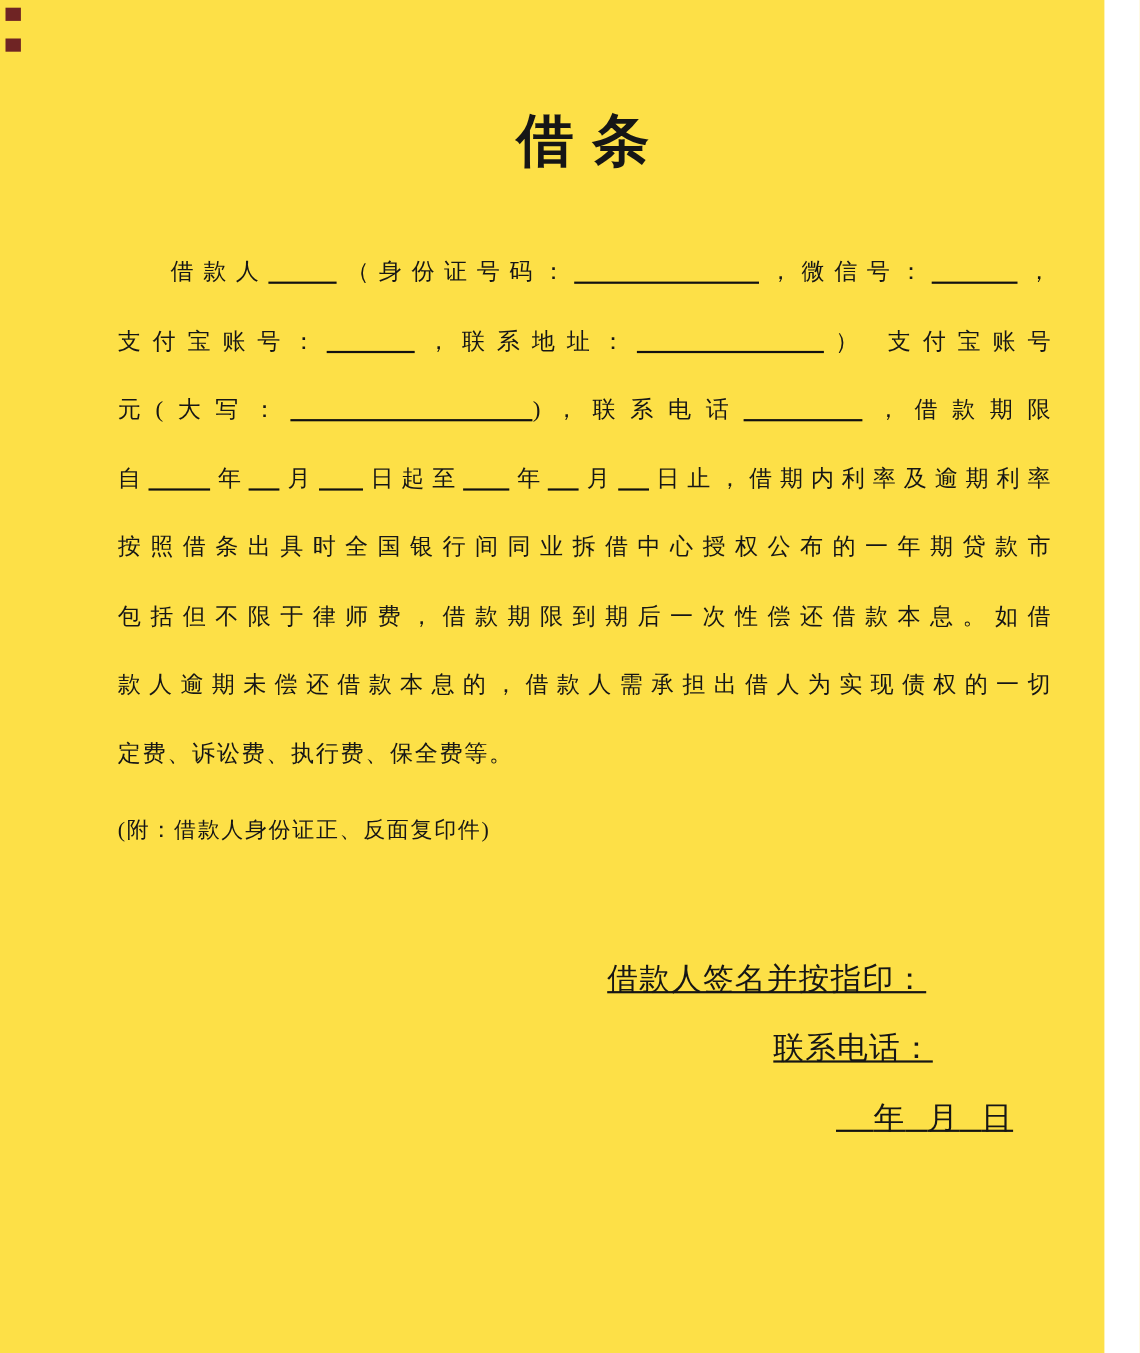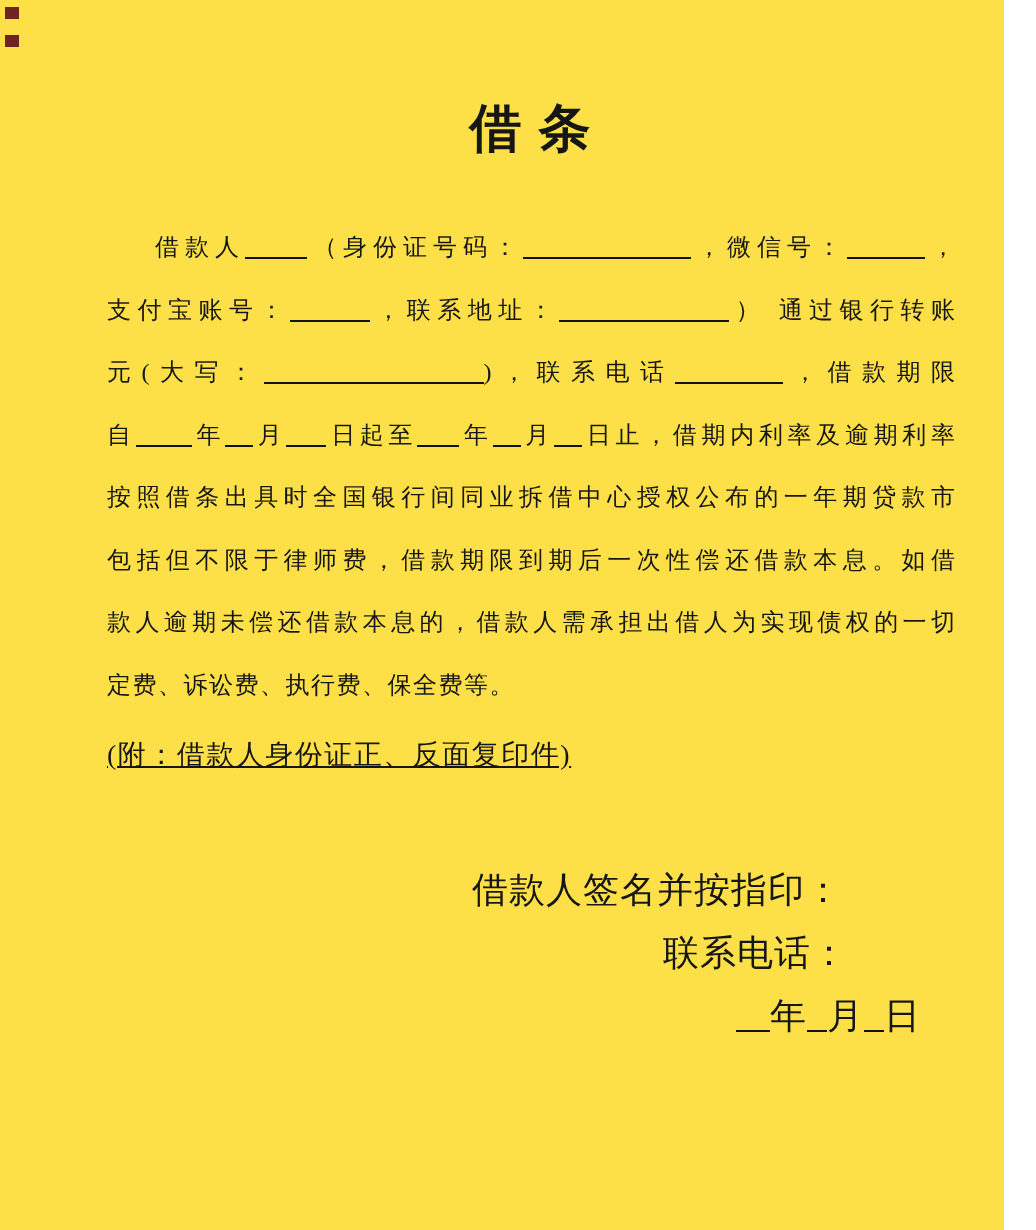--- a/index.html
+++ b/index.html
@@ -14,62 +14,62 @@
   .corner-mark{position:absolute;left:5px;width:14px;height:12px;}
   .corner-mark.m1{top:7px;}
   .corner-mark.m2{top:35px;}
   .content{margin:0 81px 0 107px;width:848px;}
   .title{
     margin:0;padding-top:98px;height:62px;line-height:62px;
     text-align:center;font-size:52px;font-weight:bold;letter-spacing:2px;
   }
   .body-block{margin-top:56px;}
   .line{
-    font-size:24px;height:62.5px;line-height:62.5px;
+    font-size:21px;height:62.5px;line-height:62.5px;
     white-space:nowrap;
   }
   .line.just{
     white-space:normal;
     text-align:justify;
     text-align-last:justify;
     height:62.5px;overflow:hidden;
   }
   .line.plain{letter-spacing:1.5px;}
   .blank{
     display:inline-block;
     height:10px;
     border-bottom:2px solid #111111;
     position:relative;top:4px;
   }
   .attach-line{
-    font-size:28px;height:62.5px;line-height:62.5px;
-    letter-spacing:1.5px;margin-top:8px;text-decoration:underline;
+    font-size:20px;height:62.5px;line-height:62.5px;
+    letter-spacing:1.5px;margin-top:8px;
   }
   .sig-block{margin-top:72px;}
   .sig-line{
-    font-size:36px;height:63px;line-height:63px;
-    text-align:right;letter-spacing:1px;white-space:nowrap;
+    font-size:28px;height:63px;line-height:63px;
+    text-align:right;letter-spacing:1px;white-space:nowrap;text-decoration:underline;
   }
   .sig-line.sign{padding-right:113px;}
   .sig-line.phone{padding-right:107px;}
   .sig-line.date{padding-right:34px;}
 </style>
 </head>
 <body>
 
 <div class="page" style="color: rgb(22, 22, 22);">
   <div class="corner-mark m1" style="background: rgb(111, 36, 36);"></div>
   <div class="corner-mark m2" style="background: rgb(111, 36, 36);"></div>
 
   <div class="content">
     <h1 class="title">借 条</h1>
 
     <div class="body-block" id="body-lines">
         <div class="line just" style="text-indent: 48px;"><span class="seg-text">借款人</span><span class="blank" style="width: 62px; border-bottom-color: rgb(17, 17, 17);"></span><span class="seg-text">（身份证号码：</span><span class="blank" style="width: 168px; border-bottom-color: rgb(17, 17, 17);"></span><span class="seg-text">，微信号：</span><span class="blank" style="width: 78px; border-bottom-color: rgb(17, 17, 17);"></span><span class="seg-text">，</span></div>
-        <div class="line just"><span class="seg-text">支付宝账号：</span><span class="blank" style="width: 80px; border-bottom-color: rgb(17, 17, 17);"></span><span class="seg-text">，联系地址：</span><span class="blank" style="width: 170px; border-bottom-color: rgb(17, 17, 17);"></span><span class="seg-text">） 通过银行转账</span></div>
+        <div class="line just"><span class="seg-text">支付宝账号：</span><span class="blank" style="width: 80px; border-bottom-color: rgb(17, 17, 17);"></span><span class="seg-text">，联系地址：</span><span class="blank" style="width: 170px; border-bottom-color: rgb(17, 17, 17);"></span><span class="seg-text">） 支付宝账号</span></div>
         <div class="line just"><span class="seg-text">元(大写：</span><span class="blank" style="width: 220px; border-bottom-color: rgb(17, 17, 17);"></span><span class="seg-text">)，联系电话</span><span class="blank" style="width: 108px; border-bottom-color: rgb(17, 17, 17);"></span><span class="seg-text">，借款期限</span></div>
         <div class="line just"><span class="seg-text">自</span><span class="blank" style="width: 56px; border-bottom-color: rgb(17, 17, 17);"></span><span class="seg-text">年</span><span class="blank" style="width: 28px; border-bottom-color: rgb(17, 17, 17);"></span><span class="seg-text">月</span><span class="blank" style="width: 40px; border-bottom-color: rgb(17, 17, 17);"></span><span class="seg-text">日起至</span><span class="blank" style="width: 42px; border-bottom-color: rgb(17, 17, 17);"></span><span class="seg-text">年</span><span class="blank" style="width: 28px; border-bottom-color: rgb(17, 17, 17);"></span><span class="seg-text">月</span><span class="blank" style="width: 28px; border-bottom-color: rgb(17, 17, 17);"></span><span class="seg-text">日止，借期内利率及逾期利率</span></div>
         <div class="line just"><span class="seg-text">按照借条出具时全国银行间同业拆借中心授权公布的一年期贷款市</span></div>
         <div class="line just"><span class="seg-text">包括但不限于律师费，借款期限到期后一次性偿还借款本息。如借</span></div>
         <div class="line just"><span class="seg-text">款人逾期未偿还借款本息的，借款人需承担出借人为实现债权的一切</span></div>
         <div class="line plain"><span class="seg-text">定费、诉讼费、执行费、保全费等。</span></div>
       </div>
 
     <div class="attach-line">(附：借款人身份证正、反面复印件)</div>
 

